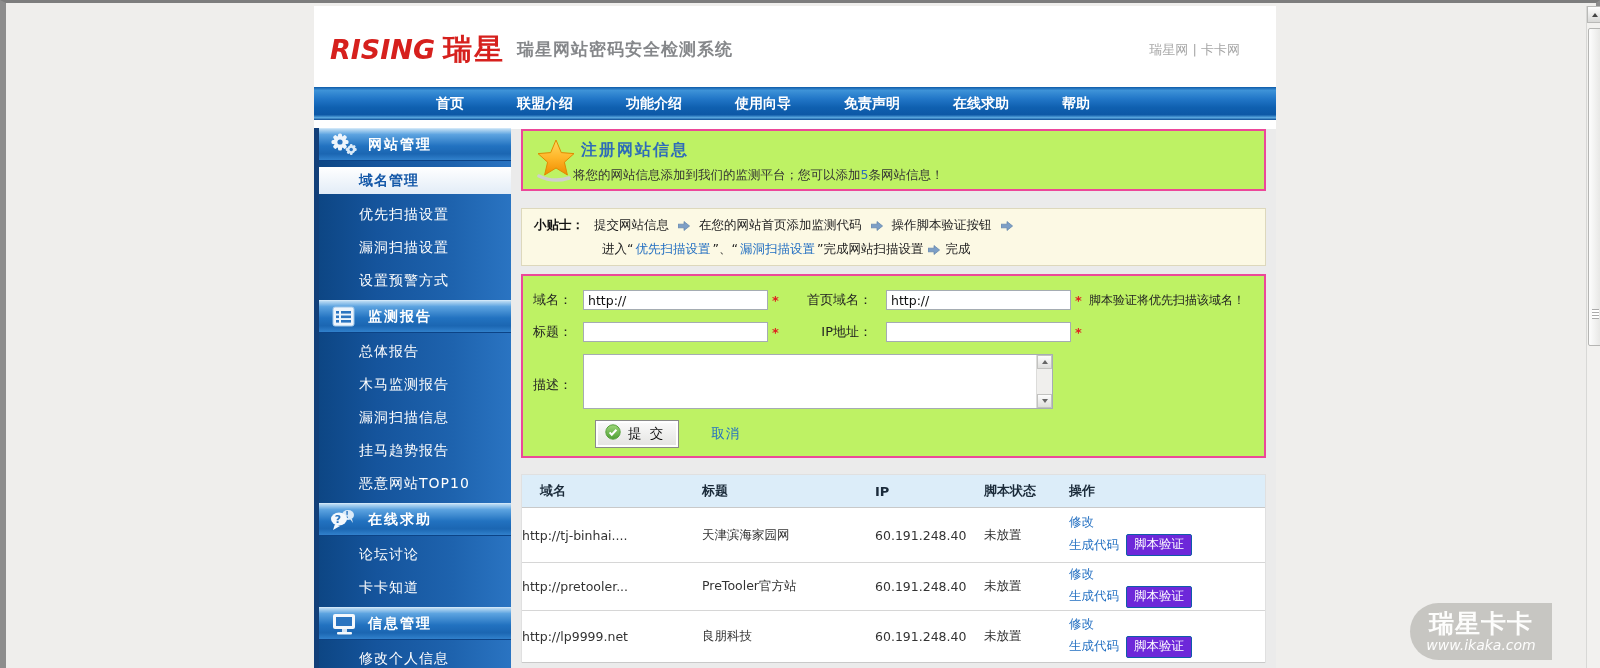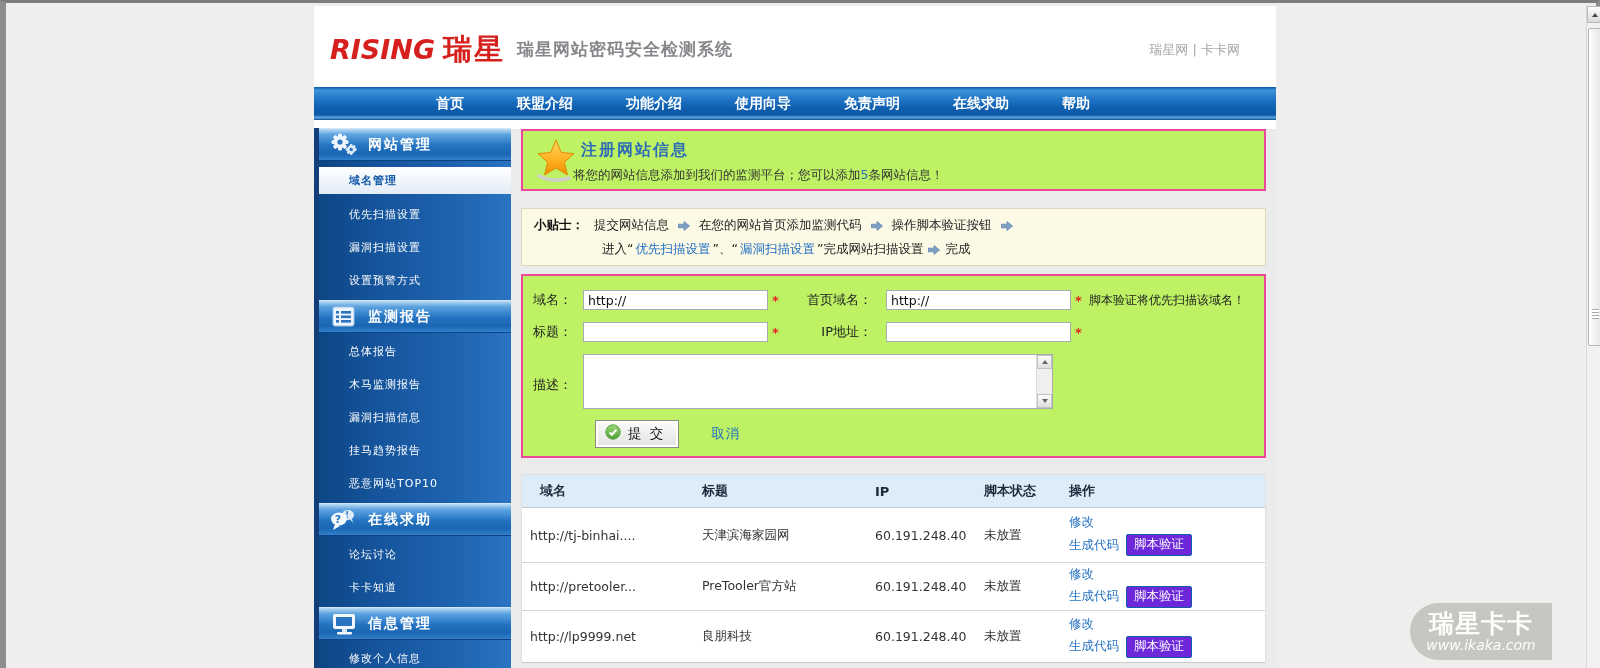--- a/index.html
+++ b/index.html
@@ -47,21 +47,21 @@
   }
   .side-header {
     height:33px; display:flex; align-items:center;
     background:linear-gradient(180deg,#bcdcf4 0%,#5ca3e0 18%,#2272c0 55%,#1b66b2 80%,#3181cc 100%);
     border-top:1px solid #cfe6f8; border-bottom:1px solid #0c4386;
     color:#fff; font-size:14px; font-weight:bold; letter-spacing:2px;
     cursor:pointer;
   }
   .side-header .sicon { width:30px; margin:0 9px 0 10px; display:flex; justify-content:center; }
   .side-items { padding:2px 0 3px 0; }
-  .side-item { height:33px; line-height:33px; padding-left:30px; color:#fefefe; font-size:11px; letter-spacing:1px; cursor:pointer; }
+  .side-item { height:33px; line-height:33px; padding-left:40px; color:#fefefe; font-size:14px; letter-spacing:1px; cursor:pointer; }
   .side-item.active {
     height:27px; line-height:27px; margin:4px 0 4px 0;
     background:linear-gradient(180deg,#ffffff 0%,#e2ecf7 100%);
     color:#1458a8; font-weight:bold;
   }
 
   
   .main { position:absolute; left:197px; right:0; top:0; bottom:0; background:#ebebeb; }
   .top-strip { height:9px; background:#fff; }
   .panel { margin:0 10px; background:#bef264; border:2px solid #ec4899; }
@@ -110,21 +110,21 @@
 
   
   .panel-table { border:1px solid #e0e0e0; border-bottom:none; }
   .thead { height:32px; background:#dcedf9; display:flex; align-items:center; font-size:13px; font-weight:bold; color:#1b2b3a; }
   .trow { display:flex; align-items:center; font-size:12.5px; color:#333; border-top:1px solid #d6d6d6; background:#fff; }
   .trow:nth-child(2) { height:55px; border-top:none; margin-top:0; }
   .trow:nth-child(2) { border-top:1px solid #c9c9c9; }
   .trow.r1 { height:55px; }
   .trow.r2 { height:48px; }
   .trow.r3 { height:53px; border-bottom:1px solid #c9c9c9; }
-  .c1 { width:175px; padding-left:8px; }
+  .c1 { width:175px; }
   .thead .c1 { padding-left:18px; }
   .c2 { width:173px; padding-left:5px; }
   .c3 { width:110px; padding-left:5px; }
   .c4 { width:84px;  padding-left:4px; }
   .c5 { flex:1; padding-left:5px; }
   .ops a { color:#2470c2; text-decoration:none; cursor:pointer; display:inline-block; }
   .ops .line2 { display:flex; align-items:center; gap:7px; margin-top:3px;text-align:center; }
   .verify-btn {
     background:#6d28d9; border:1px solid #0f5da8; color:#fff; font-size:12.5px;
     padding:1px 7px 2px 7px; border-radius:2px; cursor:pointer; white-space:nowrap;

